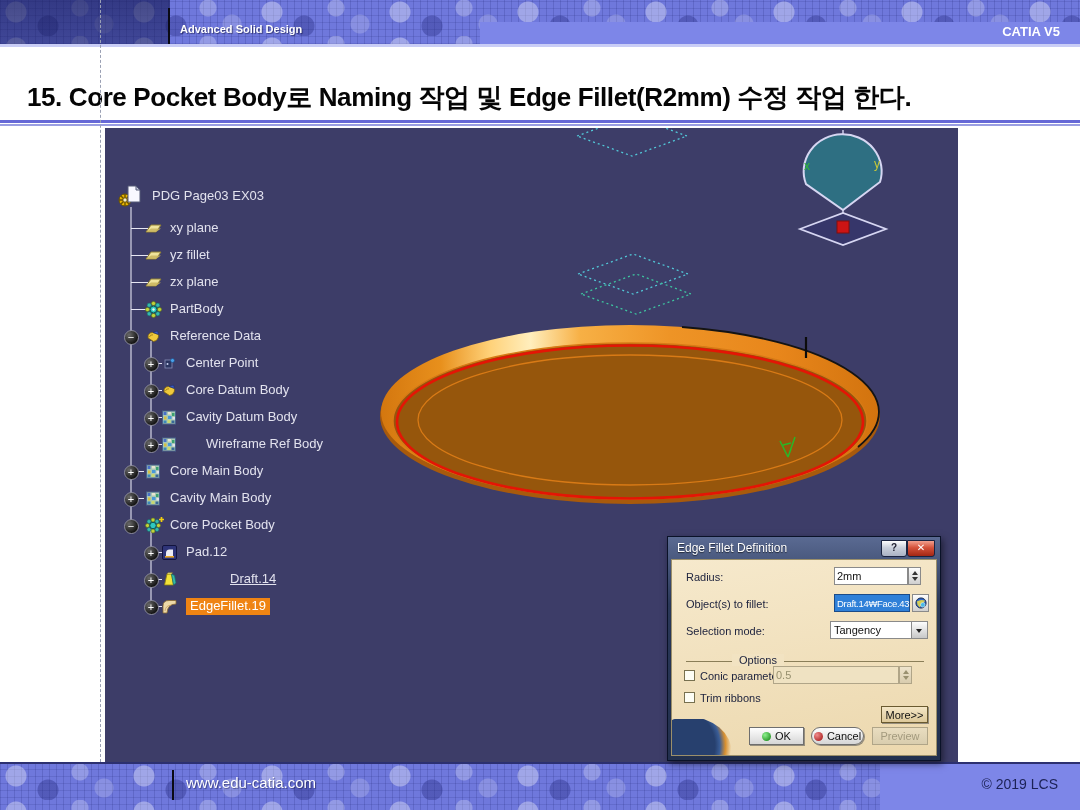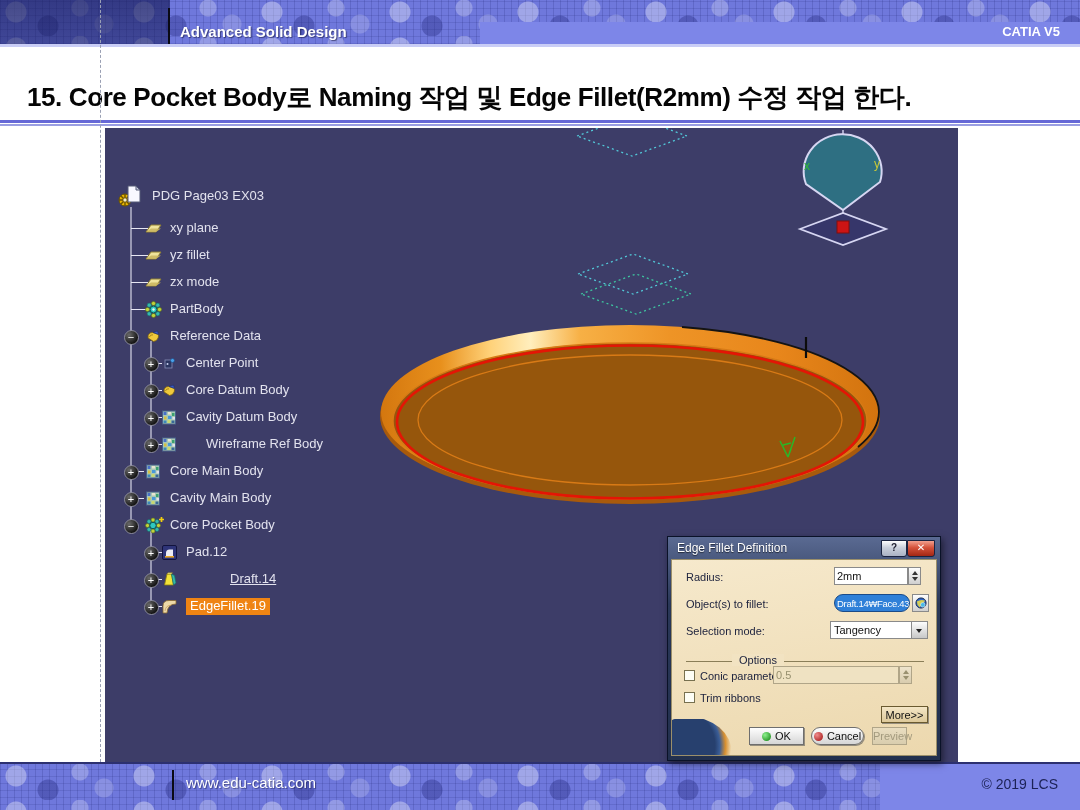--- a/index.html
+++ b/index.html
@@ -18,21 +18,21 @@
       repeating-linear-gradient(90deg, rgba(34,40,120,.20) 0 1px, transparent 1px 7px),
       repeating-linear-gradient(0deg,  rgba(34,40,120,.16) 0 1px, transparent 1px 7px);
     background-size:128px 36px,128px 36px,128px 36px,128px 36px,100% 100%,100% 100%;
   }
   .header{top:0;height:44px;border-bottom:3px solid #c9cdf6;}
   .header-dark{position:absolute;left:0;top:0;width:170px;height:44px;
     background:linear-gradient(rgba(18,22,80,.48),rgba(18,22,80,.28));
     background-color:rgba(30,35,105,.35);}
   .header-flat{position:absolute;left:480px;right:0;top:22px;bottom:0;background:#7d86e8;}
   .vdivider{position:absolute;width:2px;background:#0a0a14;}
-  .header-course{position:absolute;left:180px;top:23px;color:#fff;font-size:15px;font-weight:bold;
+  .header-course{position:absolute;left:180px;top:23px;color:#fff;font-size:11px;font-weight:bold;
     text-shadow:1px 1px 1px rgba(20,20,60,.6);}
   .header-product{position:absolute;right:20px;top:24px;color:#fff;font-size:13px;font-weight:bold;}
 
   .footer{top:762px;height:48px;border-top:2px solid #2c3070;}
   .footer-flat{position:absolute;left:880px;right:0;top:0;bottom:0;background:#7d86e8;}
   .footer-site{position:absolute;left:186px;top:10px;color:#fff;font-size:15px;
     text-shadow:1px 1px 1px rgba(20,20,60,.5);}
   .footer-copy{position:absolute;right:22px;top:12px;color:#1c2256;font-size:14px;}
 
   
@@ -199,21 +199,21 @@
     <span class="tlabel" style="left: 170px; top: 220px;">xy plane</span>
     <span class="ticon" style="left: 145px; top: 247px;"><svg width="17" height="17" viewBox="0 0 17 17">
         <polygon points="1,12 6,5 16,5 11,12" fill="#efe39b" stroke="#8f7f33"></polygon>
         <polygon points="1,12 6,8.5 16,8.5 11,12" fill="#c9b55e" opacity=".85"></polygon>
       </svg></span>
     <span class="tlabel" style="left: 170px; top: 247px;">yz fillet</span>
     <span class="ticon" style="left: 145px; top: 274px;"><svg width="17" height="17" viewBox="0 0 17 17">
         <polygon points="1,12 6,5 16,5 11,12" fill="#efe39b" stroke="#8f7f33"></polygon>
         <polygon points="1,12 6,8.5 16,8.5 11,12" fill="#c9b55e" opacity=".85"></polygon>
       </svg></span>
-    <span class="tlabel" style="left: 170px; top: 274px;">zx mode</span>
+    <span class="tlabel" style="left: 170px; top: 274px;">zx plane</span>
     <span class="ticon" style="left: 145px; top: 301px;"><svg width="17" height="17" viewBox="0 0 17 17">
         <g fill="#bfd23c" stroke="#5f7716" stroke-width=".6">
           <circle cx="8.5" cy="2.5" r="2.1"></circle>
           <circle cx="8.5" cy="14.5" r="2.1"></circle>
           <circle cx="2.5" cy="8.5" r="2.1"></circle>
           <circle cx="14.5" cy="8.5" r="2.1"></circle>
         </g>
         <g fill="#37b8b0" stroke="#136b66" stroke-width=".6">
           <circle cx="4.2" cy="4.2" r="2.1"></circle>
           <circle cx="12.8" cy="4.2" r="2.1"></circle>
@@ -351,21 +351,21 @@
     <div class="dlg-deco"></div>
 
     <span class="dlbl" style="left:14px;top:11px;">Radius:</span>
     <input class="dinput" style="left: 162px; top: 7px; width: 74px;" readonly="" value="2mm">
     <span class="spin" style="left:236px;top:7px;">
       <span class="tri up"></span>
       <span class="tri dn"></span>
     </span>
 
     <span class="dlbl" style="left:14px;top:38px;">Object(s) to fillet:</span>
-    <span class="bluefield" style="left:162px;top:34px;width:76px;border-radius:9px;">Draft.14₩Face.43</span>
+    <span class="bluefield" style="left:162px;top:34px;width:76px;">Draft.14₩Face.43</span>
     <span class="iconbtn" style="left:240px;top:34px;">
       <svg width="12" height="12" viewBox="0 0 13 13">
           <circle cx="6.5" cy="6.5" r="5.5" fill="#2c66c8" stroke="#112244"></circle>
           <path d="M2 5 Q6 2 11 4 Q8 8 5 11 Q2 9 2 5Z" fill="#e8d848" opacity=".9"></path>
           <circle cx="8.5" cy="8.5" r="2.5" fill="#48b8e8" stroke="#ffffff" stroke-width=".5"></circle>
         </svg>
     </span>
 
     <span class="dlbl" style="left:14px;top:65px;">Selection mode:</span>
     <span class="combo" style="left:158px;top:61px;width:98px;">
@@ -386,21 +386,21 @@
         <span class="tri dn"></span>
     </span>
 
     <span class="cb" style="left:12px;top:132px;"></span>
     <span class="dlbl" style="left:28px;top:132px;">Trim ribbons</span>
 
     <span class="btn more" style="left:209px;top:146px;width:47px;height:17px;">More&gt;&gt;</span>
 
     <span class="btn" style="left:77px;top:167px;width:55px;"><span class="dot green"></span><span>OK</span></span>
     <span class="btn" style="left:139px;top:167px;width:53px;border-radius:9px;"><span class="dot red"></span><span>Cancel</span></span>
-    <span class="btn disabled" style="left:200px;top:167px;width:35px;">Preview</span>
+    <span class="btn disabled" style="left:200px;top:167px;width:56px;">Preview</span>
   </div>
 </div>
 
 <div class="band bluepat footer">
   <div class="footer-flat"></div>
   <div class="vdivider" style="left:172px;top:6px;height:30px;"></div>
   <span class="footer-site">www.edu-catia.com</span>
   <span class="footer-copy">© 2019 LCS</span>
 </div>
 

